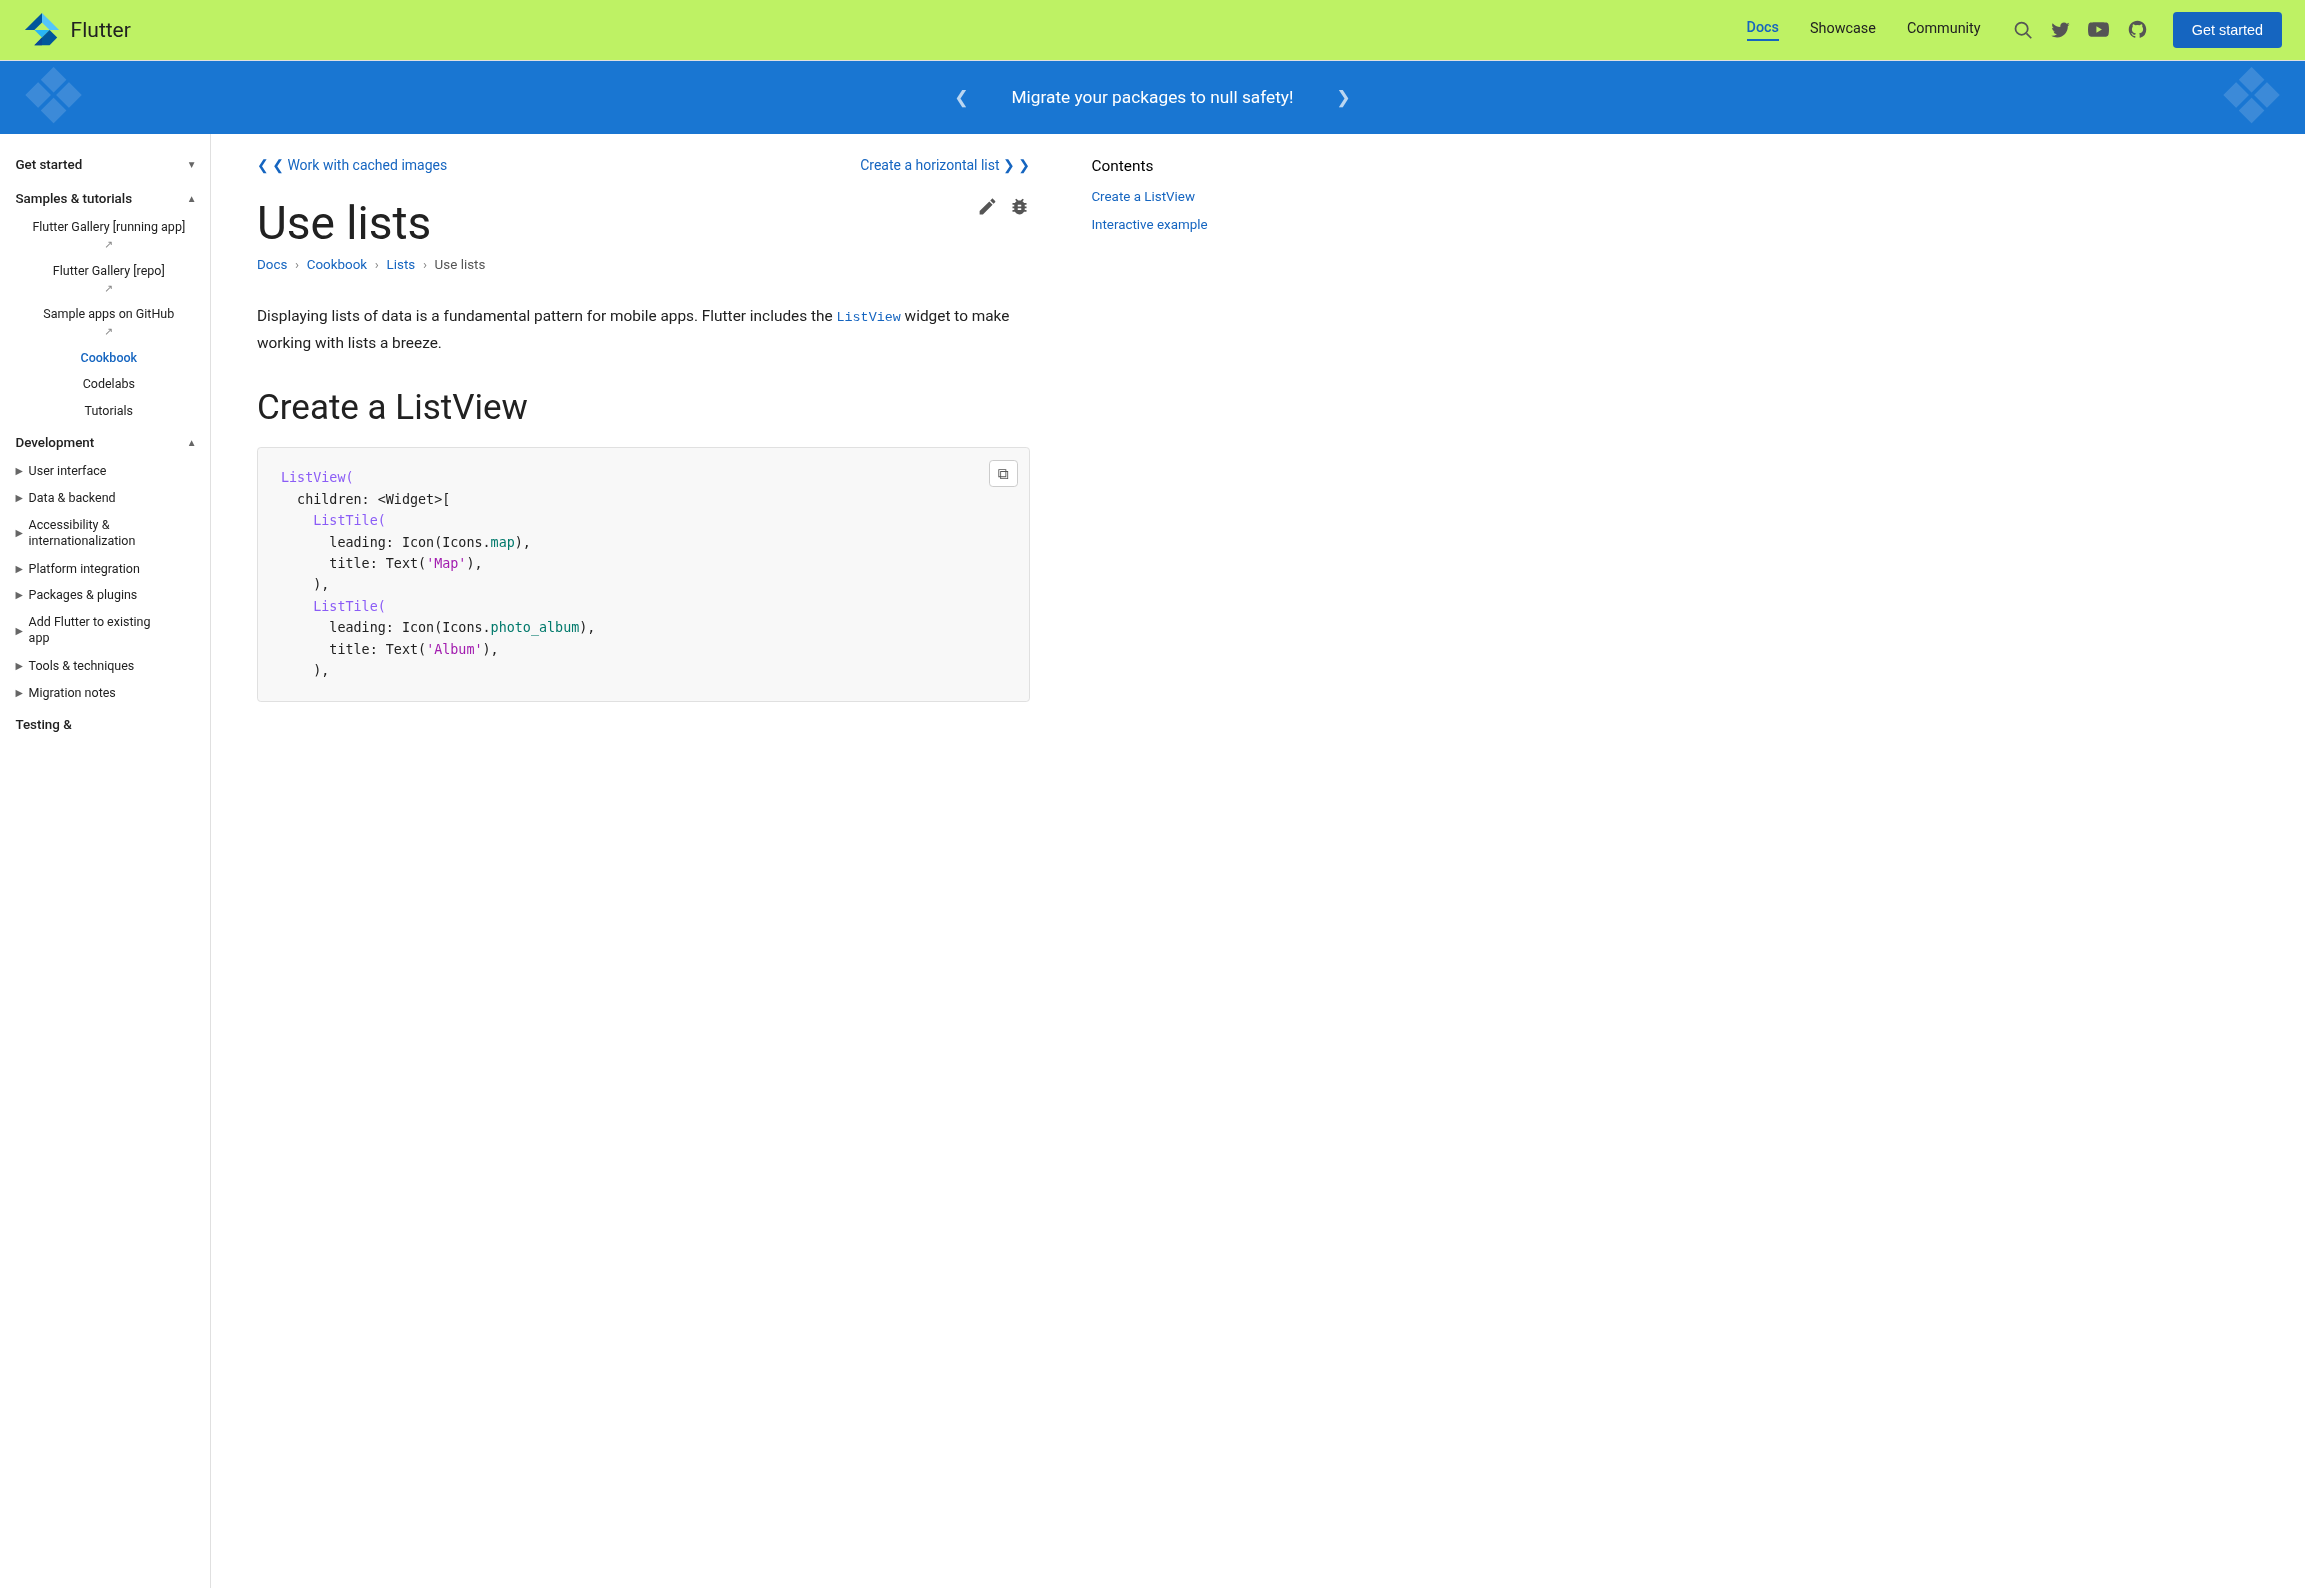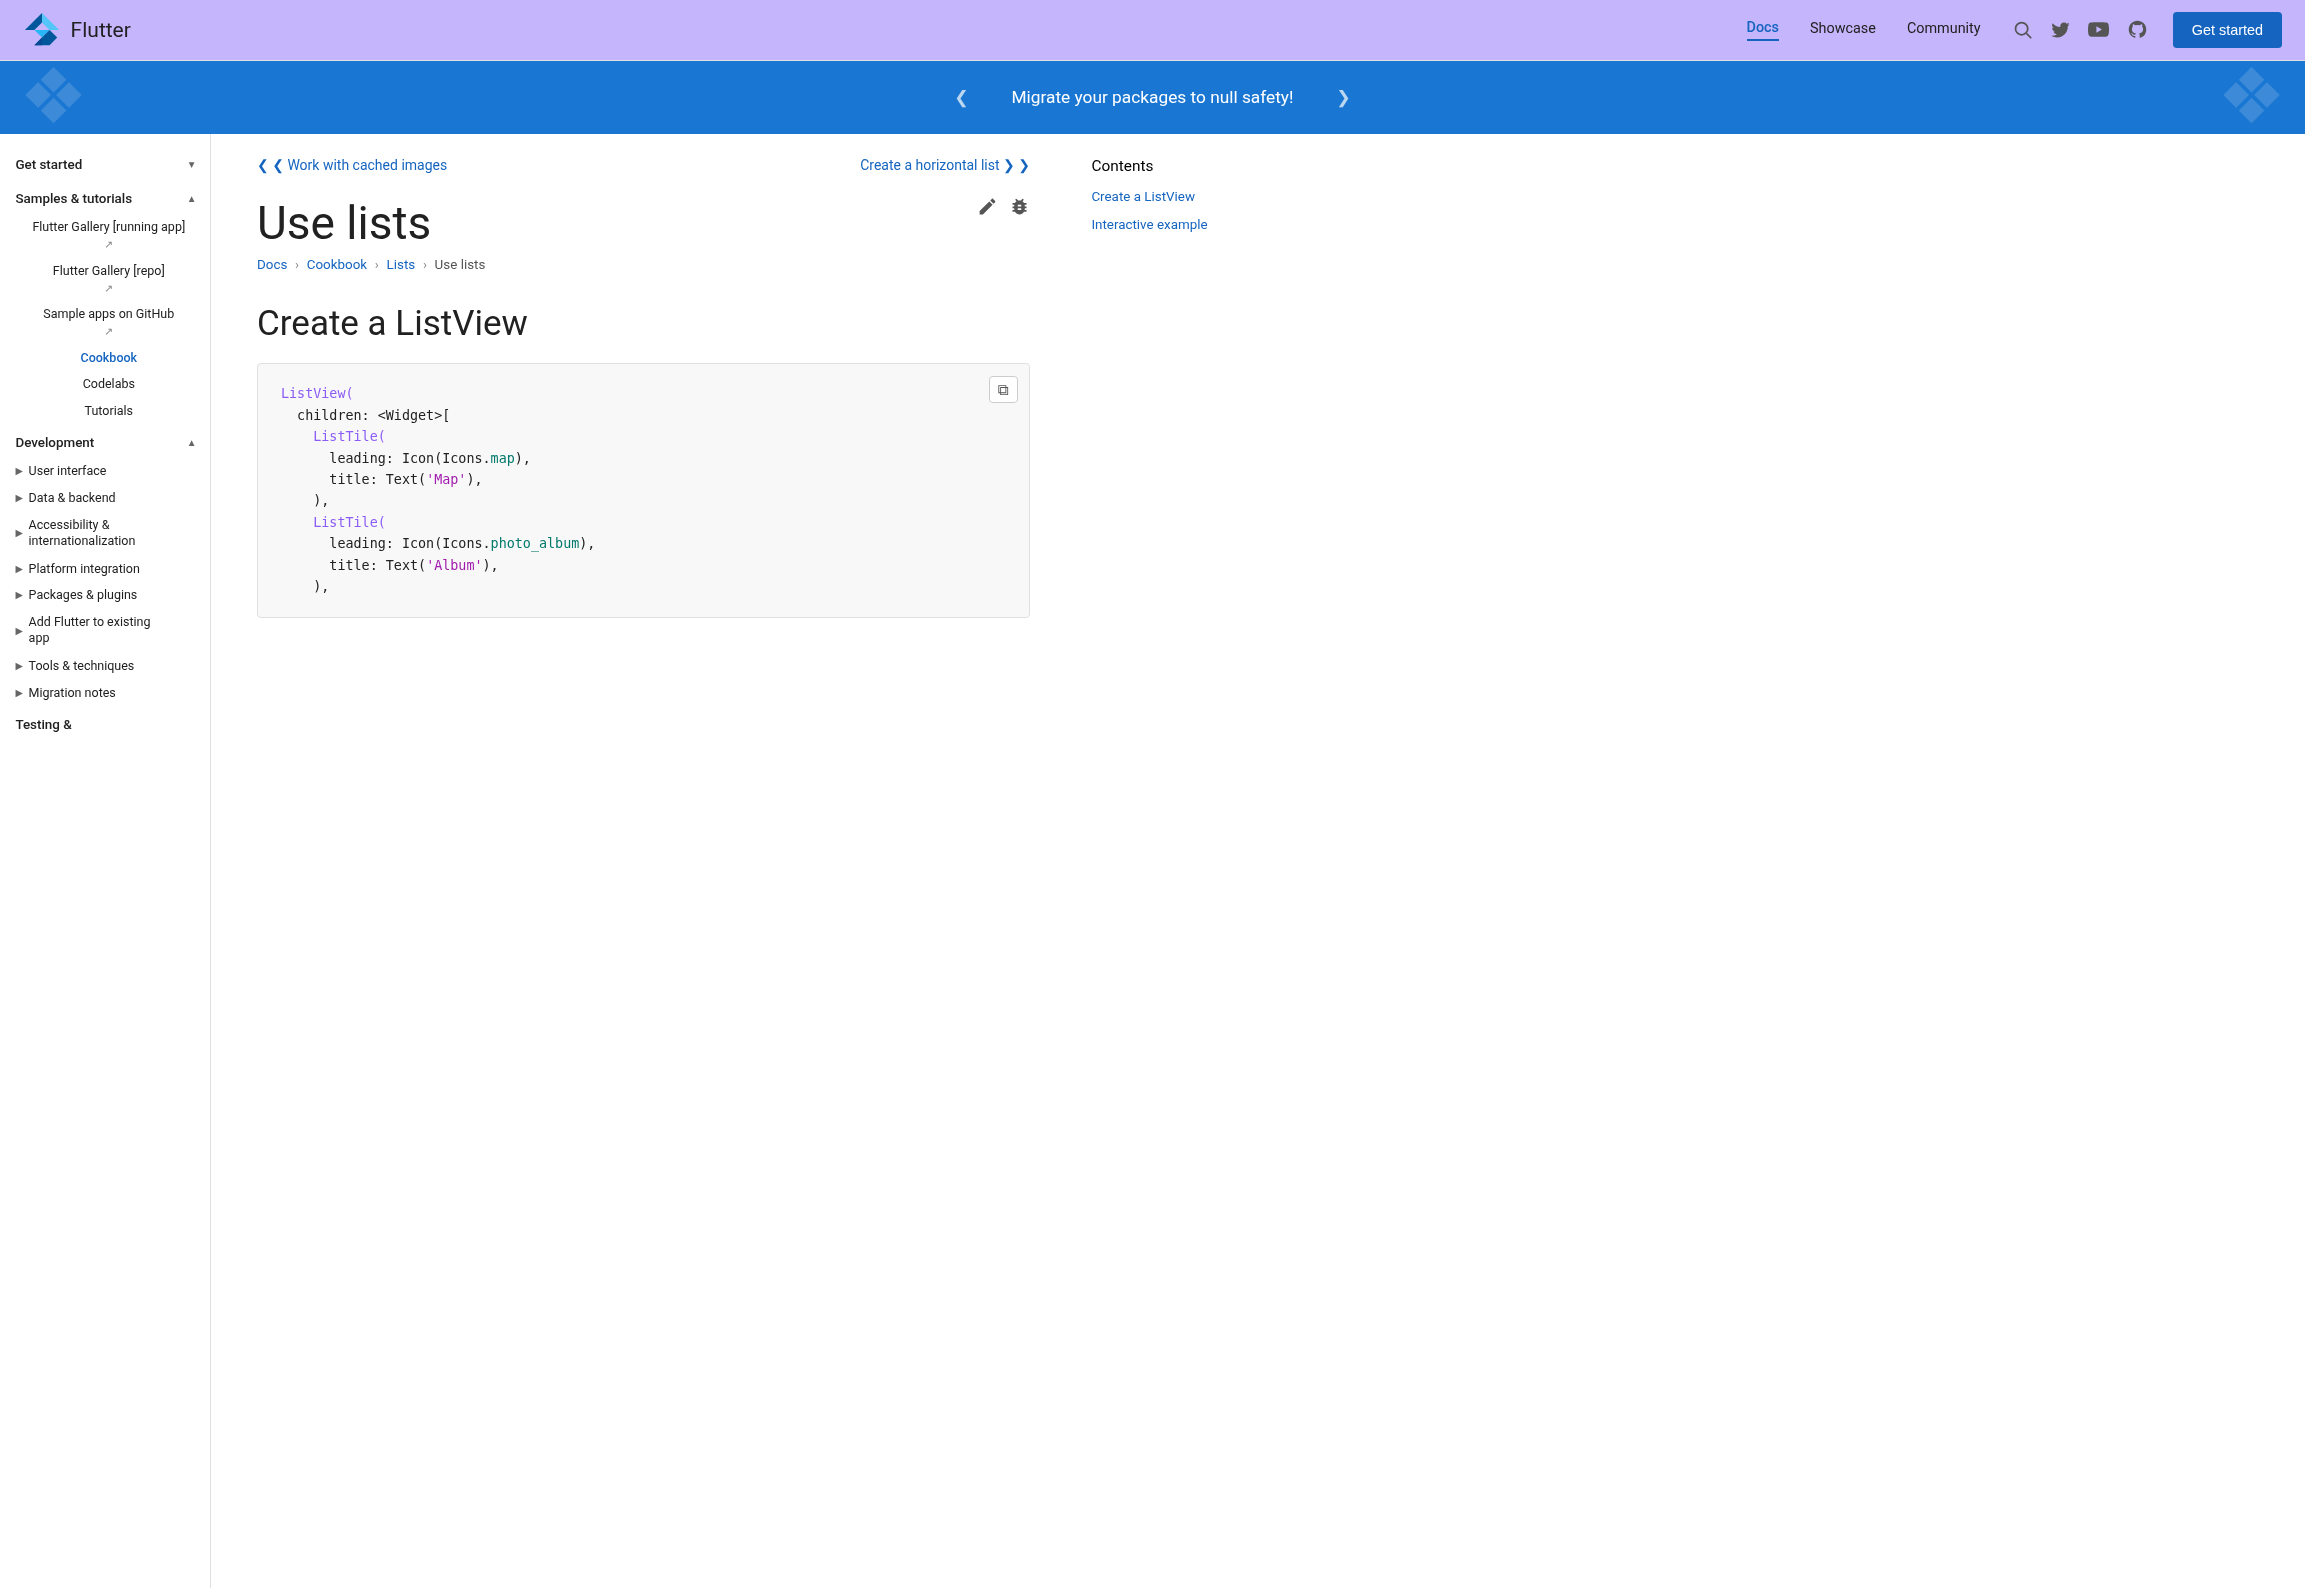--- a/index.html
+++ b/index.html
@@ -5,21 +5,21 @@
     * { box-sizing: border-box; margin: 0; padding: 0; }
     body { font-family: 'Roboto', Arial, sans-serif; font-size: 13.4px; color: #212121; background: #fff; }
 
     
     .header {
       display: flex;
       align-items: center;
       padding: 0 23px;
       height: 61px;
       border-bottom: 1px solid #e0e0e0;
-      background: #c4b5fd;
+      background: #bef264;
       position: relative;
       z-index: 10;
     }
     .header-logo {
       display: flex;
       align-items: center;
       gap: 9.6px;
       text-decoration: none;
       margin-right: auto;
     }
@@ -458,20 +458,23 @@
     <div class="breadcrumb">
       <a href="#">Docs</a>
       <span class="breadcrumb-sep">›</span>
       <a href="#">Cookbook</a>
       <span class="breadcrumb-sep">›</span>
       <a href="#">Lists</a>
       <span class="breadcrumb-sep">›</span>
       <span class="breadcrumb-current">Use lists</span>
     </div>
 
+    <p class="section-intro">
+      <span>Displaying lists of data is a fundamental pattern for mobile apps. Flutter includes the </span><a href="#"><code class="inline-code">ListView</code></a><span> widget to make working with lists a breeze.</span>
+    </p>
 
     <h2 class="section-heading">Create a ListView</h2>
 
 
     <div class="code-block">
       <button class="code-copy-btn" title="Copy">⧉</button>
       <pre><span class="c-purple">ListView(</span>
   children: &lt;Widget&gt;[
     <span class="c-purple">ListTile(</span>
       leading: Icon(Icons.<span class="c-teal">map</span>),

